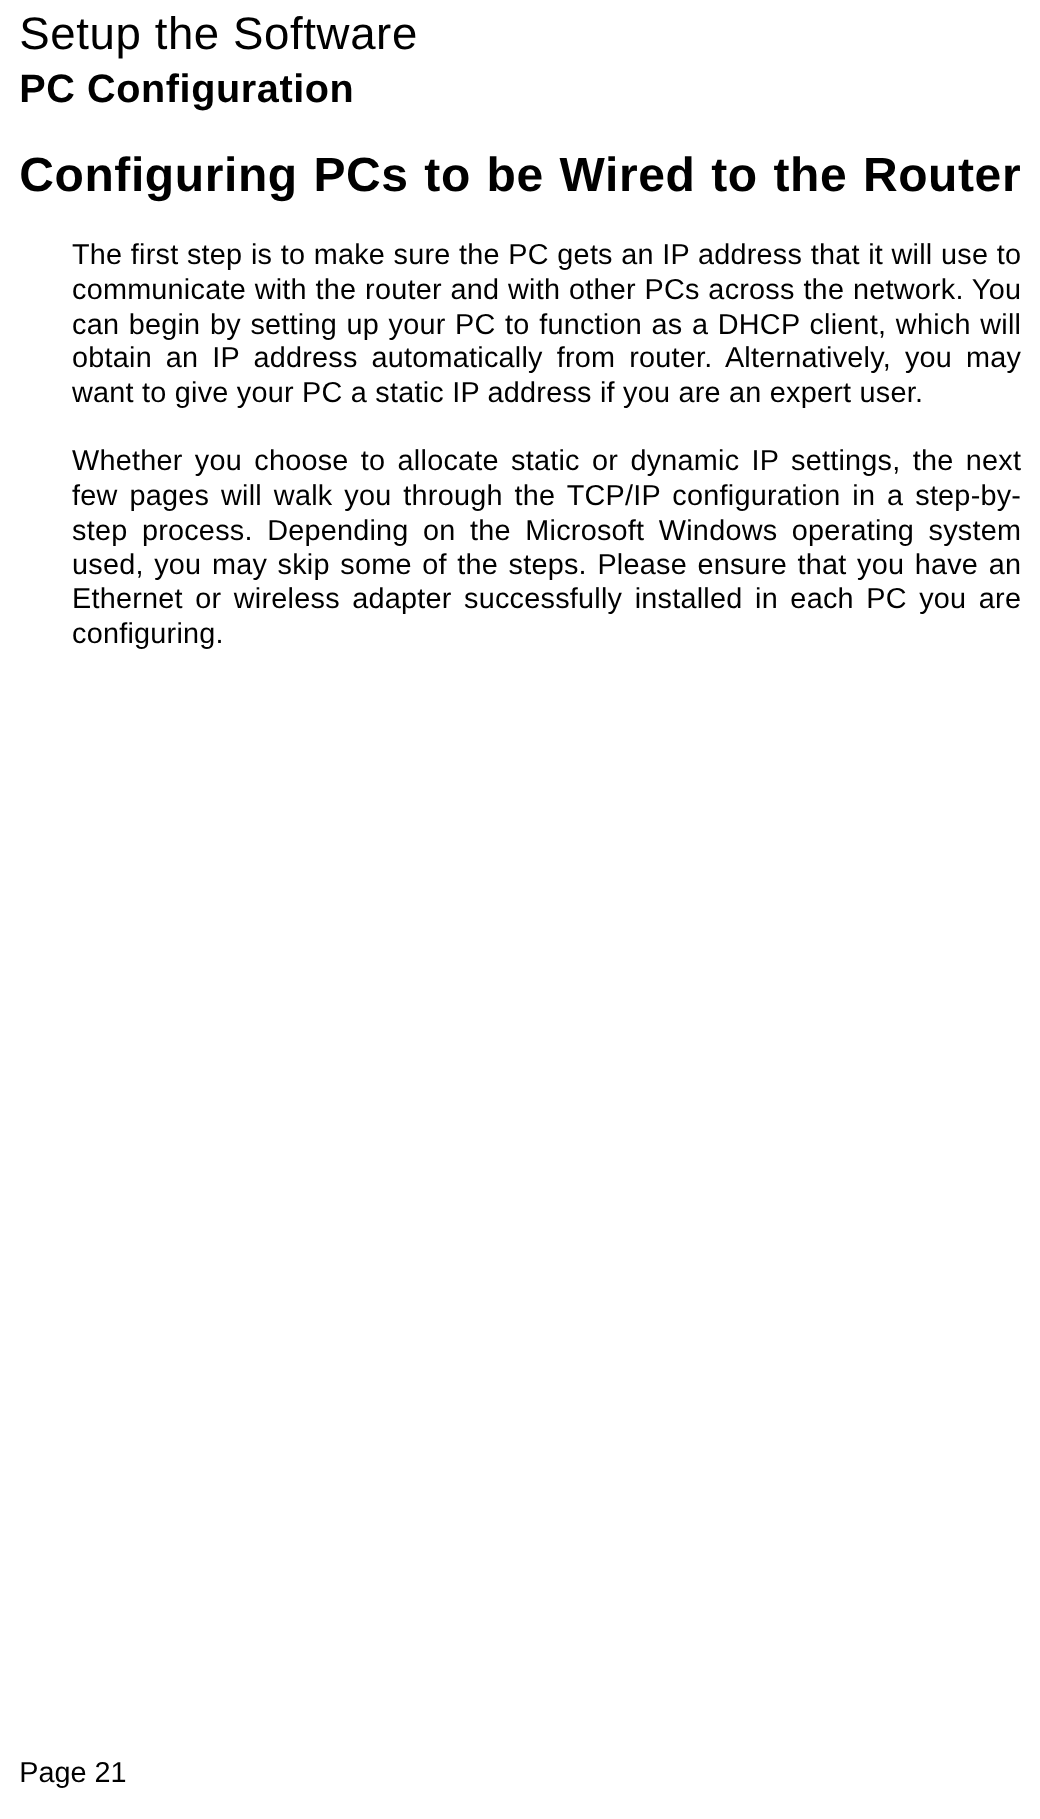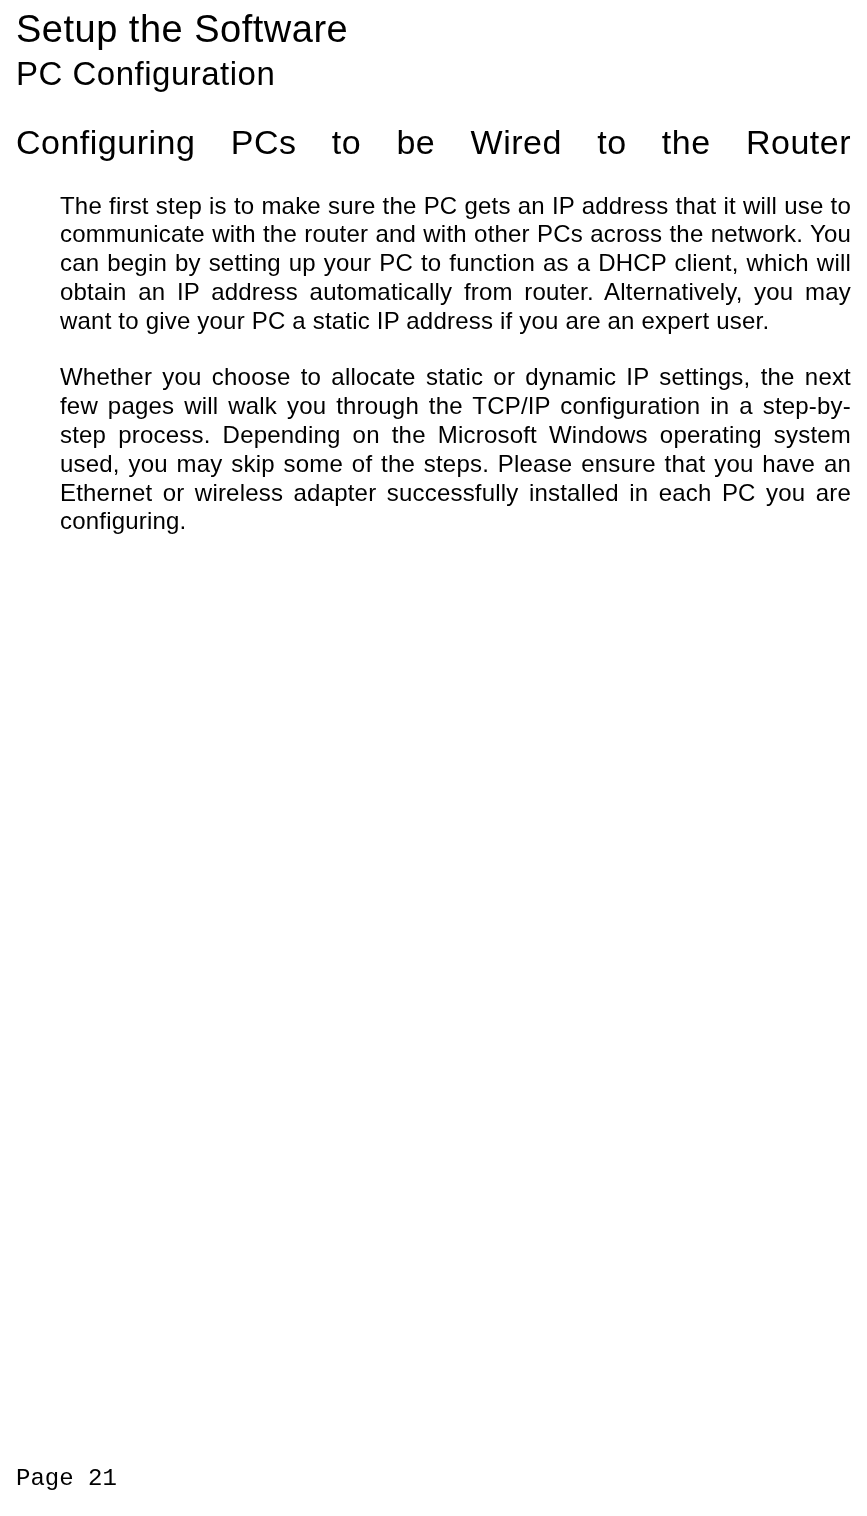--- a/index.html
+++ b/index.html
@@ -17,46 +17,46 @@
       position: relative;
     }
     .chapter-title {
       font-size: 38px;
       font-weight: normal;
       margin-bottom: 4px;
       letter-spacing: 0.5px;
     }
     .section-title {
       font-size: 33px;
-      font-weight: normal;
+      font-weight: bold;
       margin-bottom: 28px;
       letter-spacing: 0.5px;
     }
     .sub-title {
-      font-size: 34px;
-      font-weight: normal;
+      font-size: 40px;
+      font-weight: bold;
       text-align: justify;
       text-align-last: justify;
       margin-bottom: 28px;
       letter-spacing: 0.5px;
       line-height: 1.25;
     }
     .body-paragraph {
       font-size: 24px;
       text-align: justify;
       line-height: 1.2;
       margin-bottom: 28px;
       letter-spacing: 0.2px;
       margin-left: 44px;
     }
     .page-footer {
       position: absolute;
       bottom: 24px;
       left: 16px;
-      font-family: Liberation Mono, monospace;
+      font-family: Liberation Sans, sans-serif;
       font-size: 24px;
       text-align: center;
     }
   </style>
 </head>
 <body>
 
 <h1 class="chapter-title">Setup the Software</h1>
 
 <h2 class="section-title">PC Configuration</h2>

